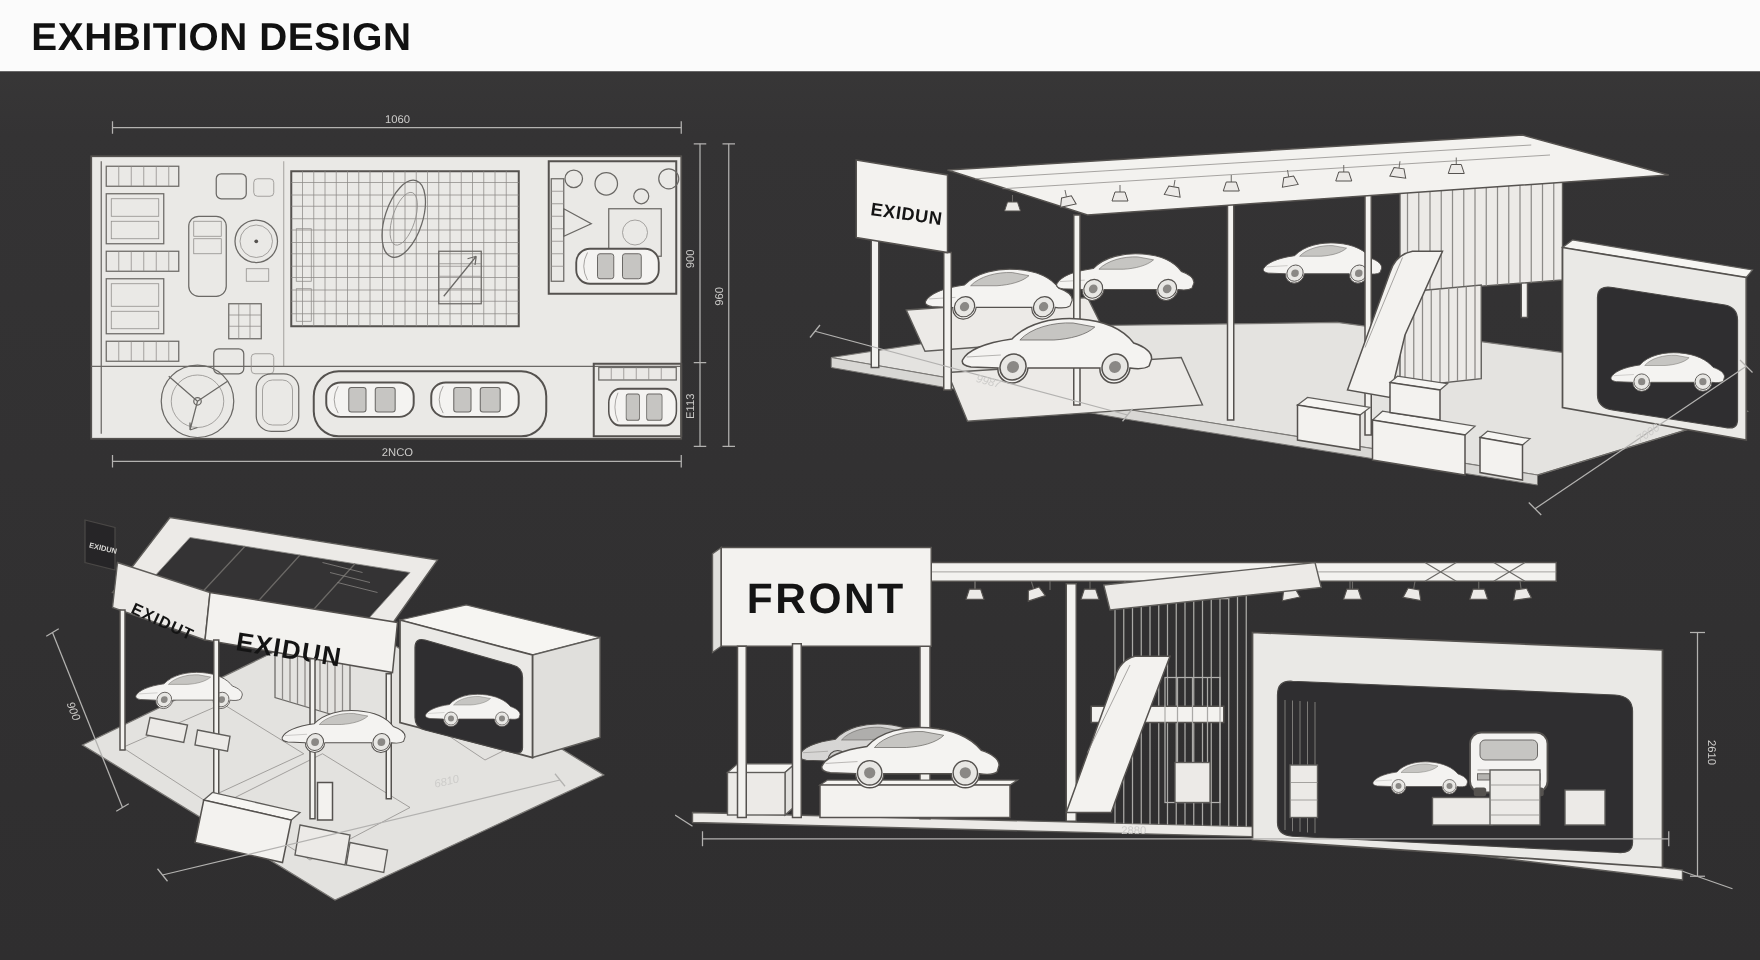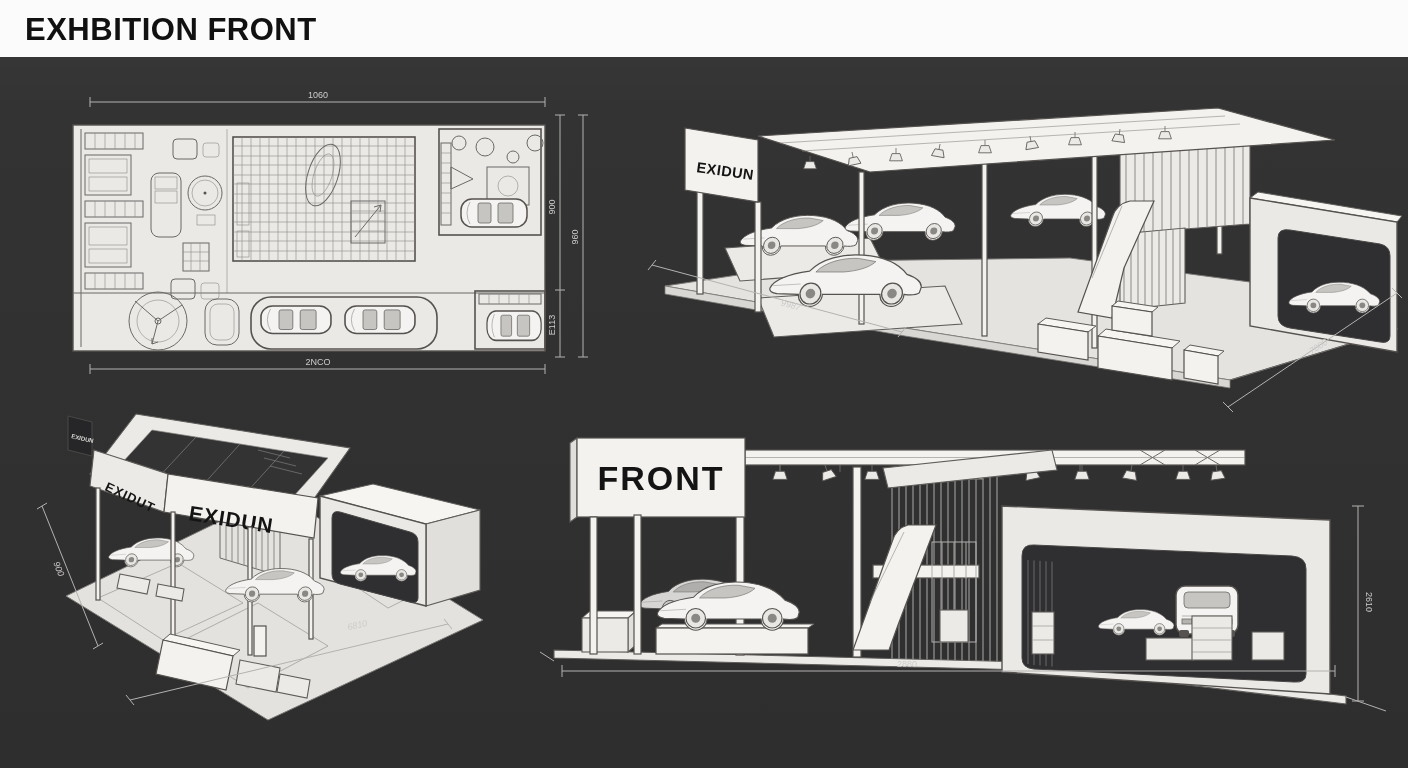--- a/index.html
+++ b/index.html
@@ -56,21 +56,21 @@
         <path d="M9,3 Q3,14 9,25" class="thin"></path>
       </g>
       <g id="lamp">
         <line x1="0" y1="0" x2="0" y2="7" class="ln"></line>
         <path d="M-5,7 h10 l3,9 h-16 Z" class="lampbody"></path>
       </g>
     </defs>
   </svg>
 
   <div class="header">
-    <h1>EXHBITION FRONT</h1>
+    <h1>EXHBITION DESIGN</h1>
   </div>
 
   <svg class="view" style="left:55px;top:85px" width="560" height="300" viewBox="0 0 560 300">
 
     <g>
       <rect x="18" y="40" width="472" height="226" class="fill-panel"></rect>
       <line x1="26" y1="44" x2="26" y2="262" class="ln"></line>
       <line x1="172" y1="44" x2="172" y2="208" class="thin"></line>
       <line x1="18" y1="208" x2="490" y2="208" class="ln"></line>
 

